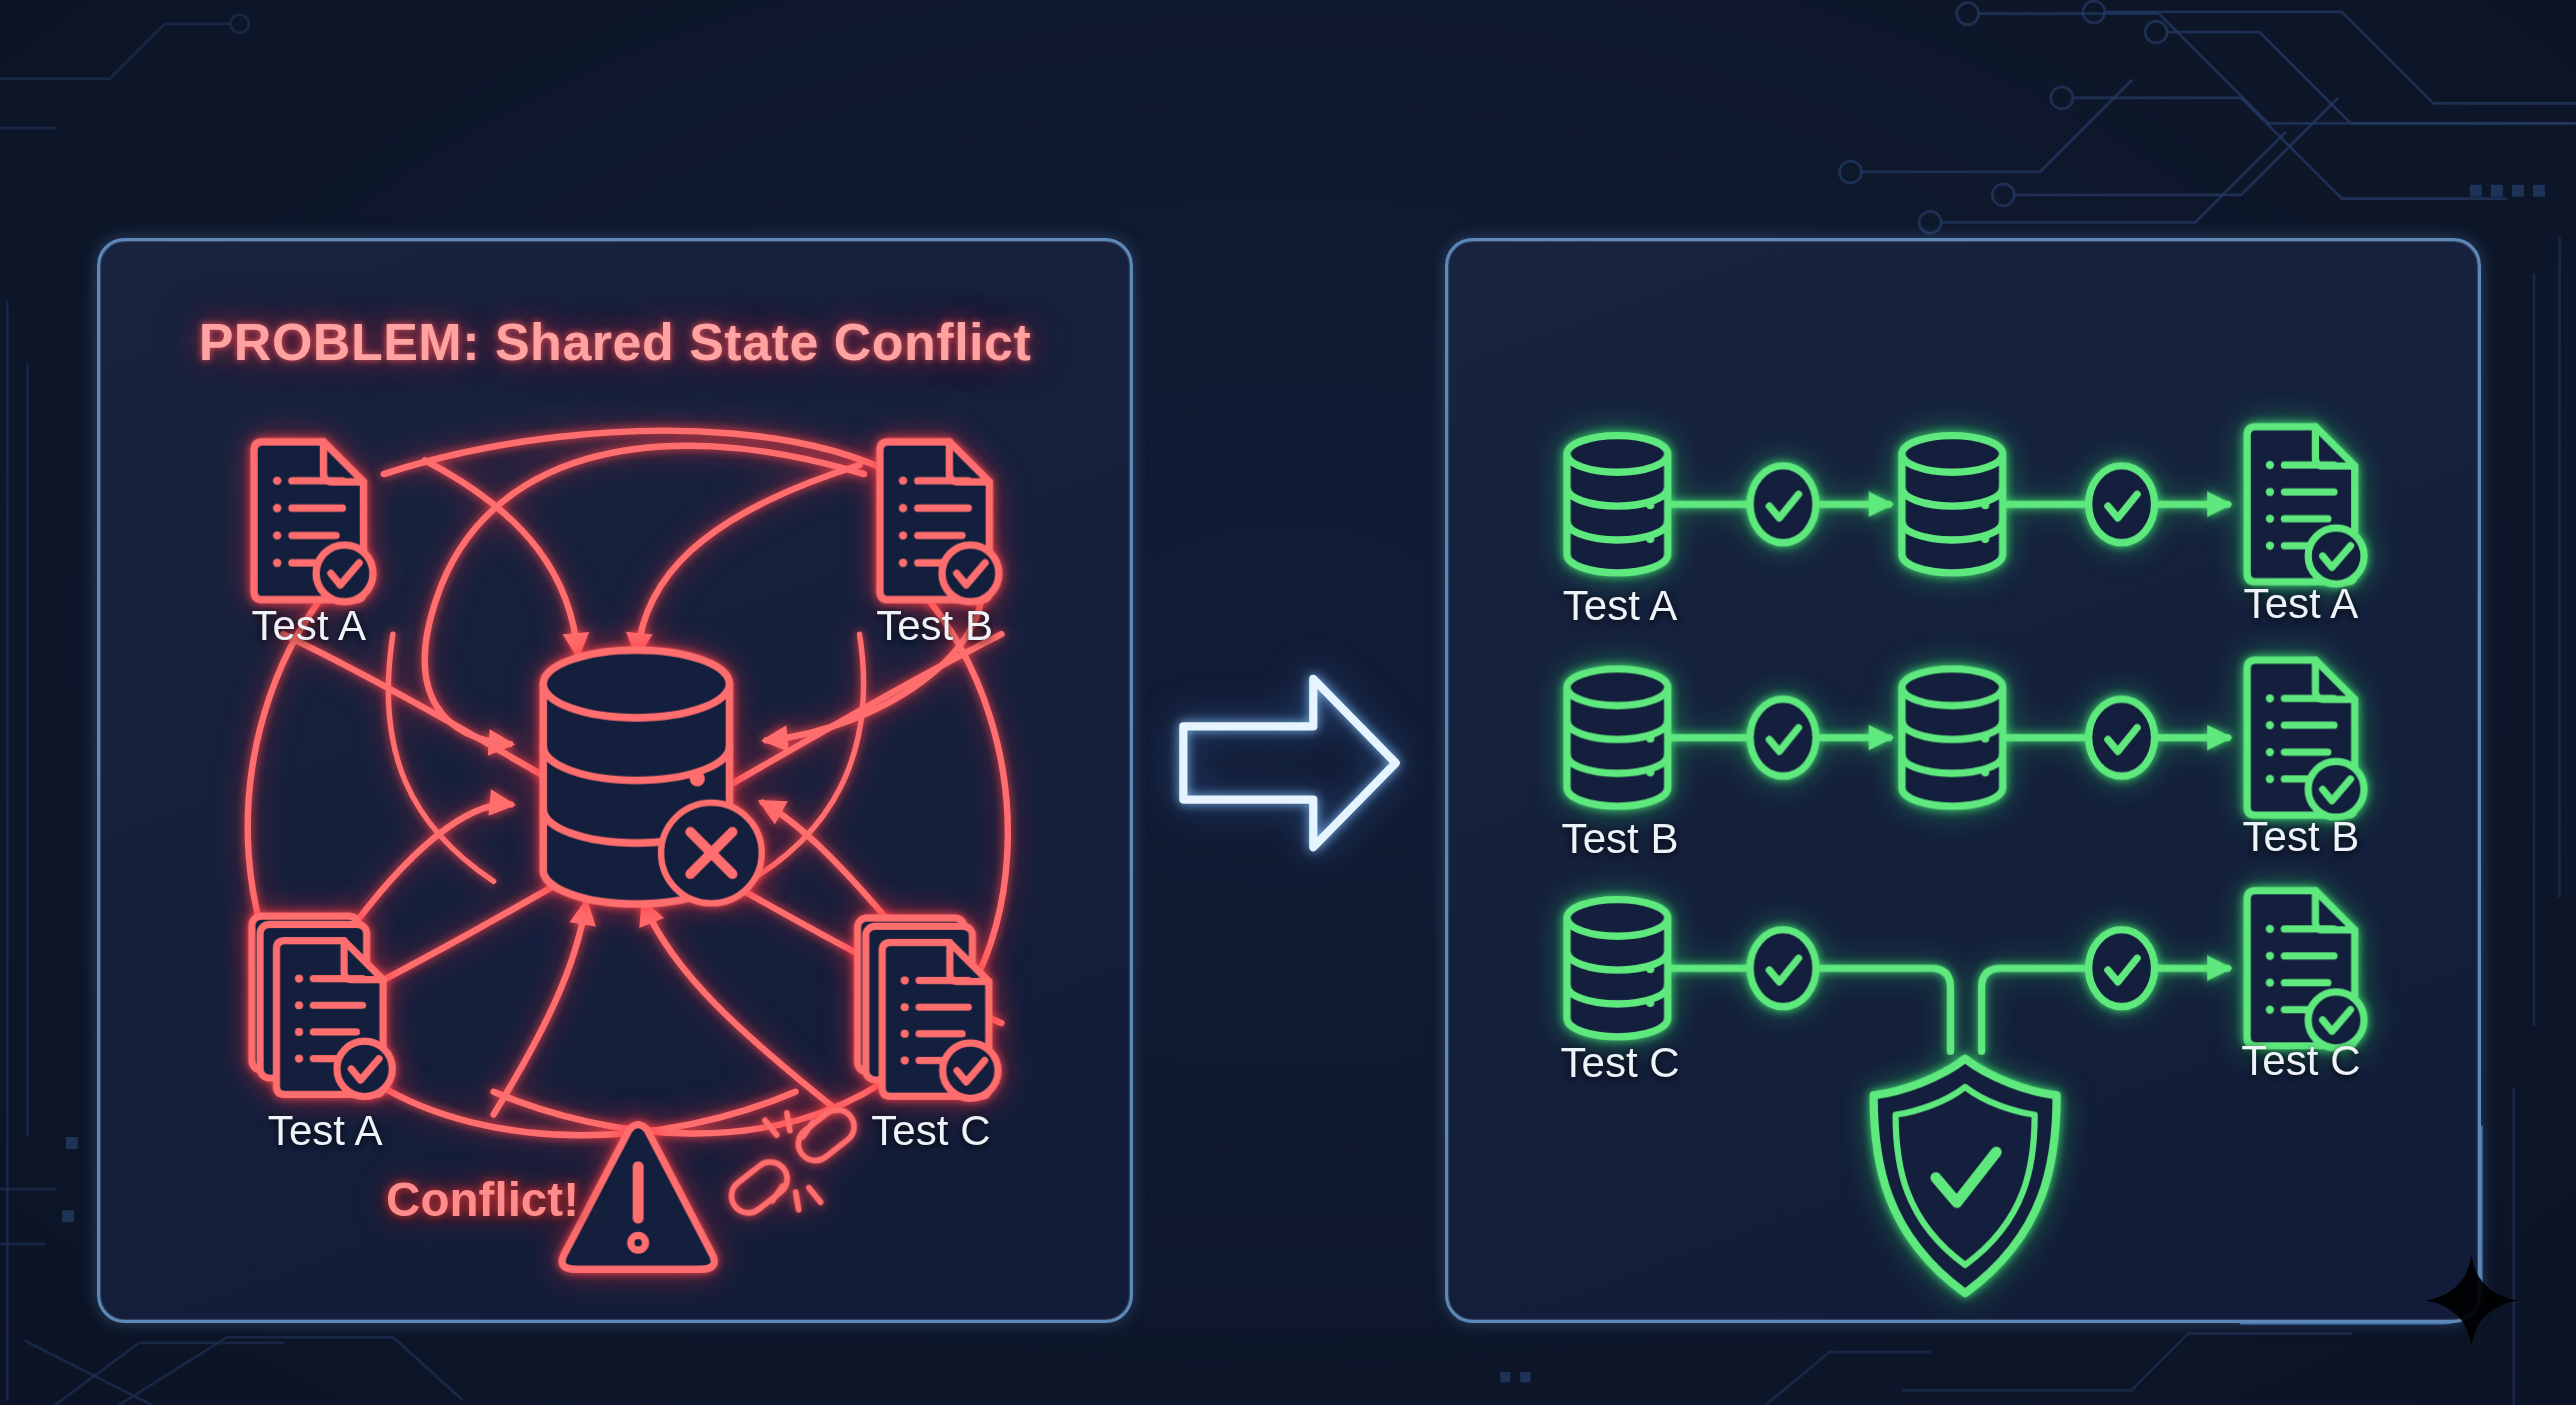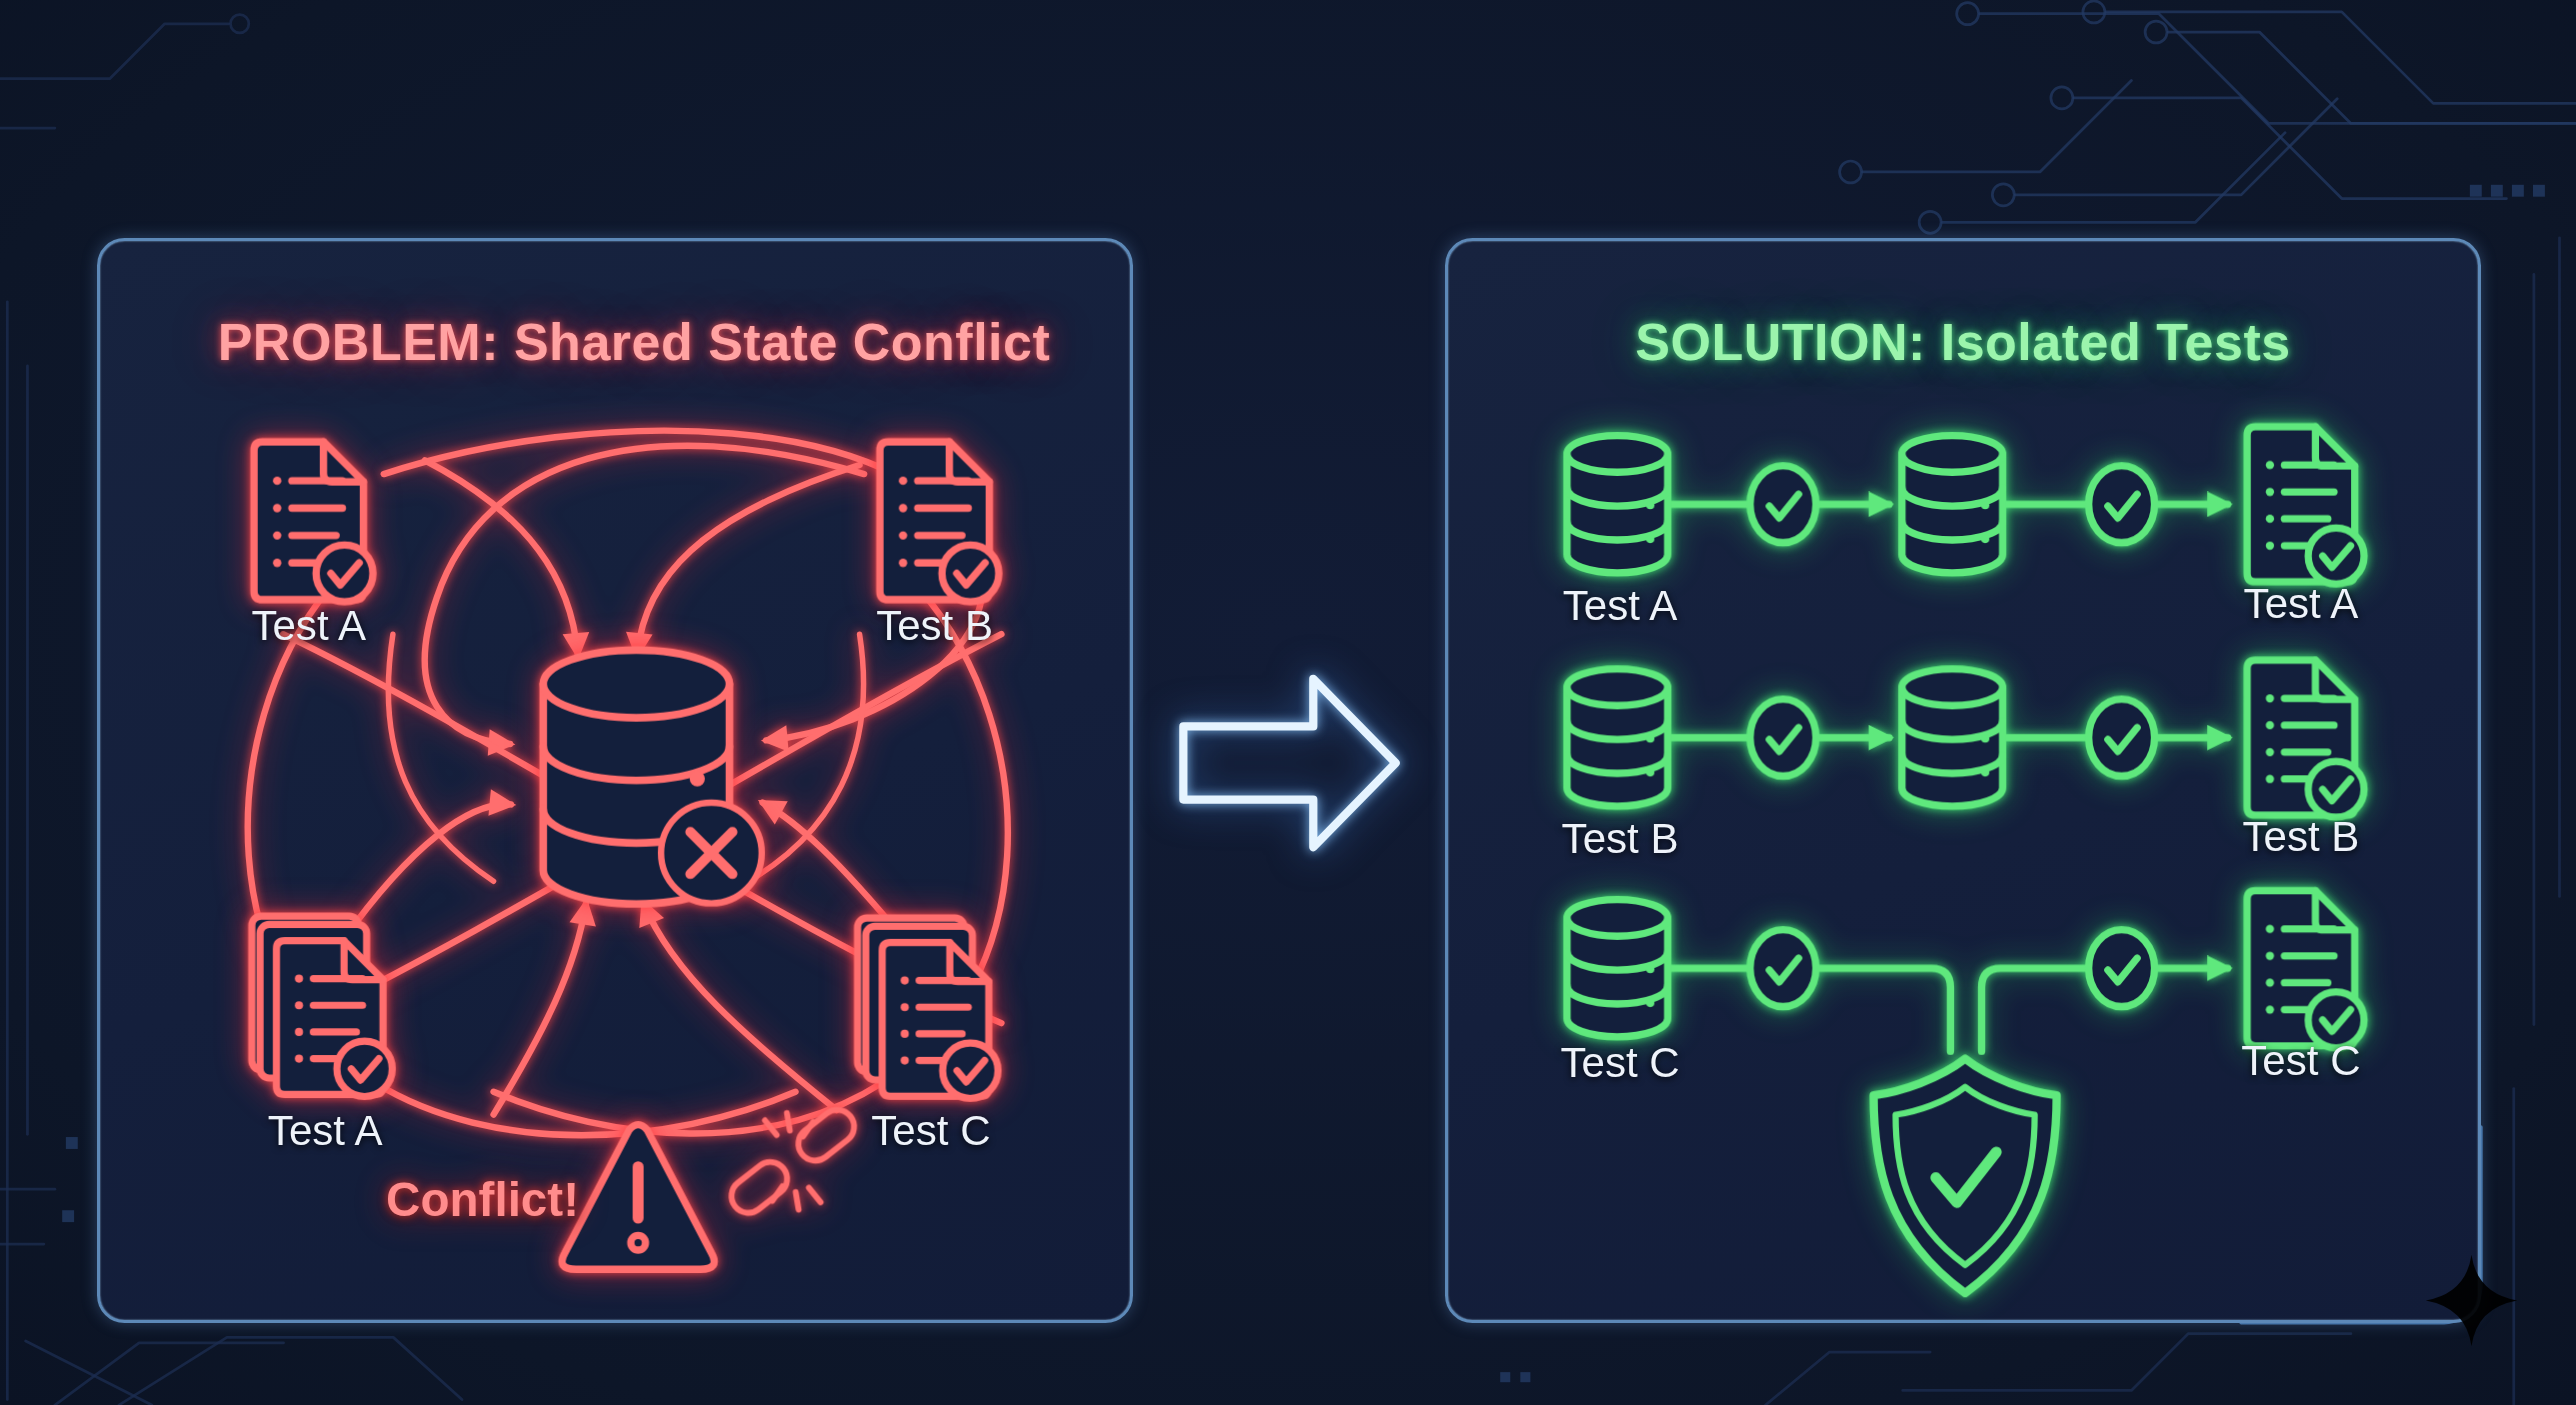--- a/index.html
+++ b/index.html
@@ -21,21 +21,21 @@
     background:linear-gradient(160deg,#17233f 0%, #141f3c 55%, #121c38 100%);
     border:3.7px solid #5d89b8;border-radius:27.4px;
     box-shadow:0 0 14.6px rgba(100,150,210,.35), 0 0 1.8px #9cc4e8 inset;
   }
   .panel-left{left:97px;top:238px;}
   .panel-right{left:1445px;top:238px;}
   .panel-title{
     position:absolute;top:71px;left:0;width:100%;text-align:center;
     font-size:52px;font-weight:700;letter-spacing:0.5px;
   }
-  .title-red{color:#ffa2a2;text-shadow:0 0 7.3px rgba(255,90,90,.85),0 0 25.6px rgba(255,40,60,.55),0 0 55px rgba(255,40,60,.3);padding-left:19px;}
+  .title-red{color:#ffa2a2;text-shadow:0 0 7.3px rgba(255,90,90,.85),0 0 25.6px rgba(255,40,60,.55),0 0 55px rgba(255,40,60,.3);}
   .title-green{color:#9bf4ac;text-shadow:0 0 7.3px rgba(90,245,140,.85),0 0 25.6px rgba(40,220,100,.5),0 0 55px rgba(40,220,100,.3);}
   .diagram{position:absolute;left:0;top:137px;width:1036px;height:948px;text-decoration:underline;}
   .diagram svg{width:100%;height:100%;display:block;}
   svg *{stroke-linejoin:round;stroke-linecap:round;}
   .red-ic{stroke:#ff6e6e;color:#ff6e6e;}
   .green-ic{stroke:#5fe87d;color:#5fe87d;}
   .blue-ic{stroke:#e6f4ff;color:#e6f4ff;}
   svg .body,svg .badge{fill:#131f3c;}
   svg .dot{fill:currentColor;stroke:none;}
   .glow-red{filter:drop-shadow(0 0 5px rgba(255,70,70,.9)) drop-shadow(0 0 16px rgba(255,40,60,.45));}
@@ -218,21 +218,20 @@
         </g>
       </svg>
     </div>
   </section>
 
   <svg class="divider-arrow glow-blue" viewBox="0 0 252 212">
     <path class="blue-ic" fill="none" stroke="#e6f4ff" stroke-width="9" d="M 10 66 H 152 V 14 L 242 106 L 152 198 V 146 H 10 Z"></path>
   </svg>
 
   <section class="panel panel-right">
-    <div class="panel-title title-green">SOLUTION: Isolated Tests</div>
     <div class="diagram">
       <svg viewBox="0 0 1132 1036">
         <g class="green-ic glow-green" fill="none" stroke-width="8">
 
           <g>
             <path d="M 240 138 H 329"></path>
             <path d="M 403 138 H 482" marker-end="url(#ag)"></path>
             <path d="M 607 138 H 699"></path>
             <path d="M 773 138 H 852" marker-end="url(#ag)"></path>
             <use href="#sym-db" transform="translate(185,138)"></use>

